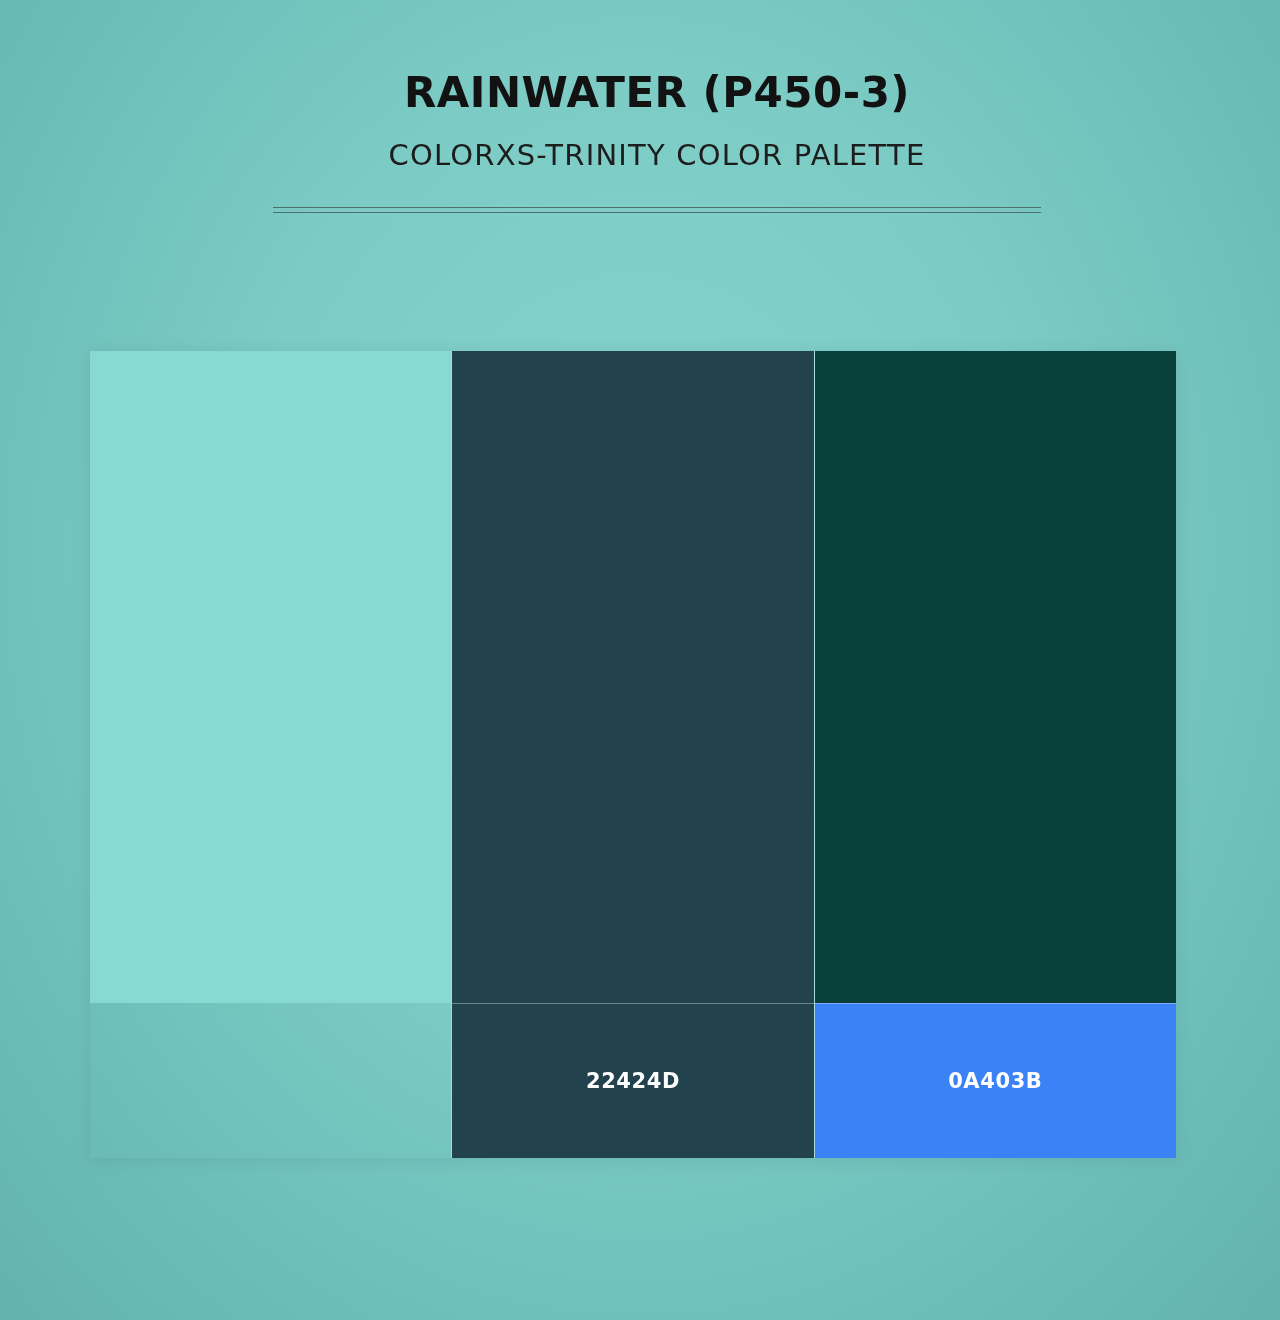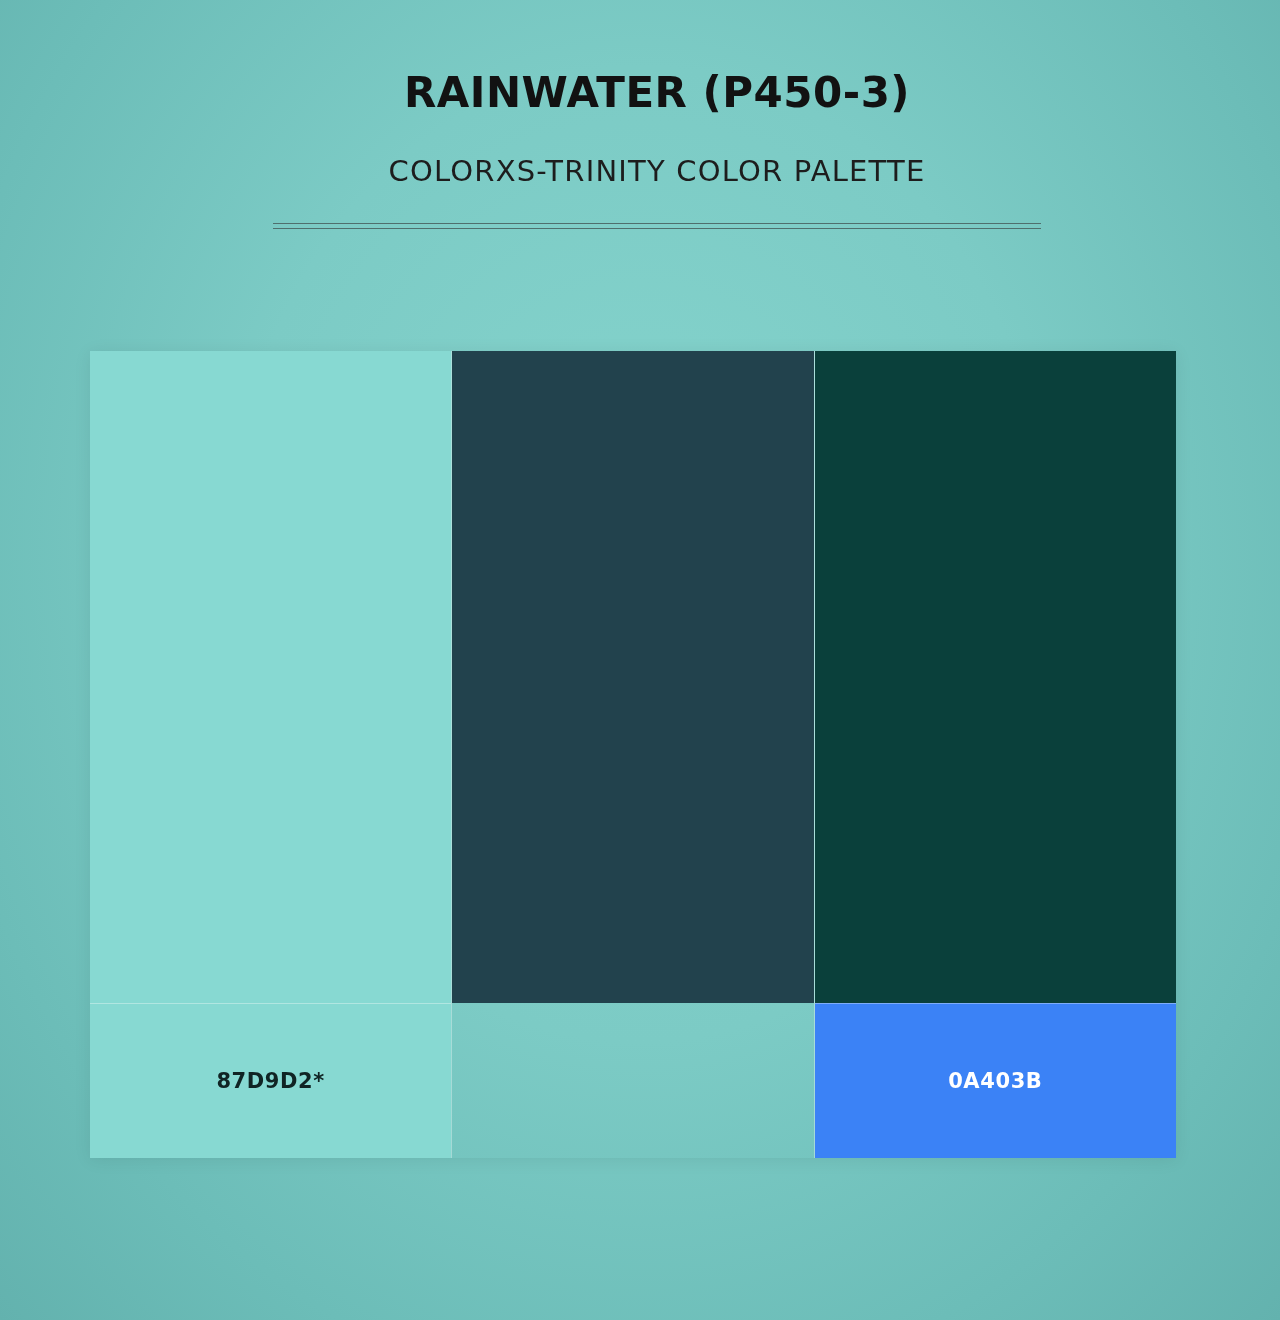--- a/index.html
+++ b/index.html
@@ -34,21 +34,21 @@
     color: #121212;
     letter-spacing: 0.5px;
     margin: 0;
     line-height: 1.2;
   }
   .subtitle {
     font-size: 29px;
     font-weight: 500;
     color: #1d1d1d;
     letter-spacing: 1.2px;
-    margin: 36px 0 0 0;
+    margin: 20px 0 0 0;
     line-height: 1.2;
   }
   .rule-wrap {
     margin-top: 34px;
     display: flex;
     justify-content: center;
   }
   .rule {
     width: 768px;
     height: 4px;
@@ -116,27 +116,27 @@
     <h2 class="subtitle">COLORXS-TRINITY COLOR PALETTE</h2>
     <div class="rule-wrap">
       <div class="rule"></div>
     </div>
   </div>
 
   <div class="palette">
 
     <div class="swatch">
       <div class="swatch-color" style="background:#87d9d2"></div>
-      <div class="swatch-label" style="background:#87d9d2">
-        <span style="color:#102424">87D9D2*</span>
-      </div>
     </div>
 
     <div class="swatch">
       <div class="swatch-color" style="background:#22424d"></div>
+      <div class="swatch-label" style="background:#22424d">
+        <span style="color:#ffffff">22424D</span>
+      </div>
     </div>
 
     <div class="swatch">
       <div class="swatch-color" style="background:#0a403b"></div>
       <div class="swatch-label" style="background:#3b82f6">
         <span style="color:#ffffff">0A403B</span>
       </div>
     </div>
 
   </div>

